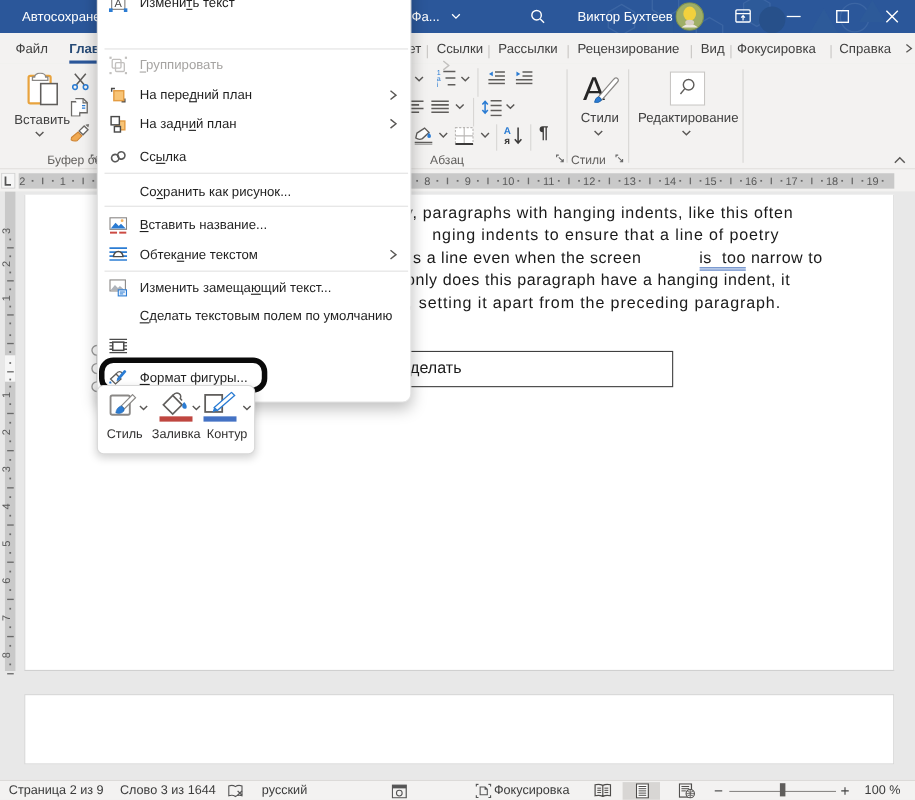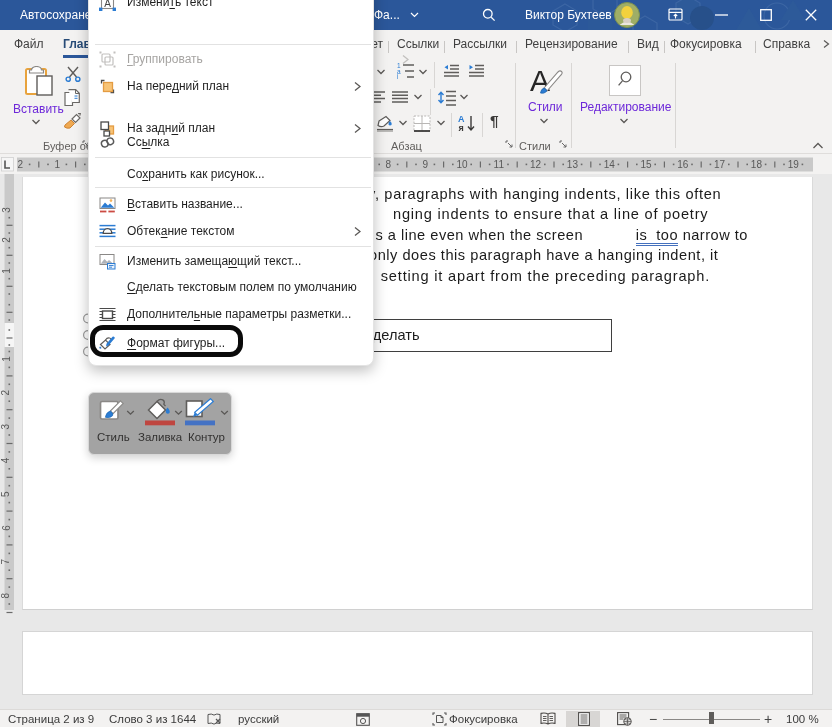--- a/index.html
+++ b/index.html
@@ -8,21 +8,21 @@
   #titlebar{position:absolute;left:0;top:0;width:832px;height:30px;background:#2b579a;color:#fff;}
   #titlebar .t{position:absolute;font-size:12px;color:#fff;top:8px;white-space:nowrap;}
   
   #tabs{position:absolute;left:0;top:30px;width:832px;height:28px;background:#f3f2f1;}
   .tab{position:absolute;top:7px;font-size:12px;color:#404040;white-space:nowrap;}
   .tabsep{position:absolute;top:11px;width:1px;height:12px;background:#c8c6c4;}
   
   #ribbon{position:absolute;left:0;top:58px;width:832px;height:95px;background:#f3f2f1;border-bottom:1px solid #dfdddb;}
   .gsep{position:absolute;width:1px;background:#d8d6d4;}
   .glabel{position:absolute;top:140px;font-size:11px;color:#605e5c;white-space:nowrap;}
-  .rlbl{font-size:12px;color:#6d28d9;}
+  .rlbl{font-size:12px;color:#404040;}
   .chev{stroke:#5a5856;stroke-width:1.3;fill:none;}
   
   #hruler{position:absolute;left:0;top:154px;width:832px;height:20px;background:#f3f2f1;}
   
   #page1{position:absolute;left:22px;top:177px;width:791px;height:433px;background:#fff;border-left:1px solid #dadada;border-right:1px solid #dadada;border-bottom:1px solid #d0d0d0;box-sizing:border-box;}
   #page2{position:absolute;left:22px;top:631px;width:791px;height:64px;background:#fff;border:1px solid #d5d5d5;box-sizing:border-box;}
   
   .docline{position:absolute;font-size:14.6px;color:#1b1b1b;white-space:nowrap;}
   
   #status{position:absolute;left:0;top:709px;width:832px;height:18px;background:#f3f2f1;border-top:1px solid #dcdad8;}
@@ -32,21 +32,21 @@
   .mi{position:absolute;left:0;width:284px;height:26px;}
   .mi .txt{position:absolute;left:38px;top:6px;font-size:12px;color:#1f1f1f;white-space:nowrap;}
   .mi.dis .txt{color:#a6a4a2;}
   .mi .arrow{position:absolute;right:12px;top:8px;}
   .msep{position:absolute;left:6px;width:276px;height:1px;background:#e2e2e2;}
   .micon{position:absolute;left:10px;top:5px;width:17px;height:17px;}
   u{text-decoration:underline;text-underline-offset:2px;}
   
   #annot{position:absolute;left:90px;top:325px;width:143px;height:22px;border:5px solid #0a0a0a;border-radius:13px;}
   
-  #mtb{position:absolute;left:88px;top:392px;width:142px;height:61px;background:#a3a3a3;border:1px solid #d8d8d8;border-radius:6px;box-shadow:0 3px 8px rgba(0,0,0,.18);}
+  #mtb{position:absolute;left:88px;top:350px;width:142px;height:61px;background:#ffffff;border:1px solid #d8d8d8;border-radius:6px;box-shadow:0 3px 8px rgba(0,0,0,.18);}
   .mtb-lbl{position:absolute;top:38px;font-size:11.5px;color:#323130;}
 </style></head>
 <body>
 <div id="app">
 
 <div id="titlebar">
   <svg class="abs" style="left:540px;top:0" width="292" height="30" viewBox="0 0 292 30">
     <g stroke="#3c66a4" stroke-width="1.2" fill="none">
       <path d="M25,4 l12,7 0,14 -12,7 -12,-7 0,-14 z"></path>
       <path d="M65,-12 l12,7 0,14 -12,7 -12,-7 0,-14 z"></path>
@@ -435,21 +435,21 @@
     <svg class="micon" viewBox="0 0 17 17">
           <path d="M2.5 5.5 V2.5 H5.5 M14.5 11.5 V14.5 H11.5" stroke="#4a4a4a" stroke-width="1.3" fill="none"></path>
           <rect x="4.5" y="4.5" width="9" height="9" fill="#f8c476" stroke="#e49c42" stroke-width="1.3"></rect>
         </svg>
     <div class="txt">На пере<u>д</u>ний план</div>
     <svg class="arrow" width="7" height="11" viewBox="0 0 7 11">
           <path d="M1 1.5 L6 5.5 L1 9.5" stroke="#5a5856" stroke-width="1.3" fill="none"></path>
         </svg>
   </div>
 
-  <div class="mi" style="top:132px;">
+  <div class="mi" style="top:116px;">
     <svg class="micon" viewBox="0 0 17 17">
           <rect x="6.5" y="6" width="8" height="8" fill="#f8c476" stroke="#e49c42" stroke-width="1.3"></rect>
           <rect x="2" y="2" width="7.5" height="7.5" fill="#fff" stroke="#4a4a4a" stroke-width="1.3"></rect>
           <rect x="5" y="11" width="5.5" height="5" fill="#fff" stroke="#4a4a4a" stroke-width="1.3"></rect>
         </svg>
     <div class="txt">На задн<u>и</u>й план</div>
     <svg class="arrow" width="7" height="11" viewBox="0 0 7 11">
           <path d="M1 1.5 L6 5.5 L1 9.5" stroke="#5a5856" stroke-width="1.3" fill="none"></path>
         </svg>
   </div>
@@ -513,21 +513,20 @@
   </div>
 
   <div class="mi" style="top:318px;">
     <svg class="micon" viewBox="0 0 17 17">
           <g stroke="#4a4a4a" stroke-width="1.2">
             <path d="M0.5 2.5 h16 M0.5 5.5 h16 M0.5 14.5 h16"></path>
           </g>
           <rect x="3.5" y="5" width="10" height="7.5" fill="#fff" stroke="#4a4a4a" stroke-width="1.4"></rect>
           <path d="M0.5 8.5 h3 M13.5 8.5 h3 M0.5 11.5 h3 M13.5 11.5 h3" stroke="#4a4a4a" stroke-width="1.2"></path>
         </svg>
-    <div class="txt">Дополнител<u>ь</u>ные параметры разметки...</div>
   </div>
 
   <div class="mi" style="top:347px;">
     <svg class="micon" viewBox="0 0 17 17">
           <path d="M1.5 9.5 L6.5 5 L11 9.5 L6 14 z" fill="#fdfdfd" stroke="#5f5d5b" stroke-width="1.2"></path>
           <path d="M6.5 5 q1.5-2.5 4-2 q2 0.5 1.5 2.5" fill="none" stroke="#5f5d5b" stroke-width="1.1"></path>
           <path d="M15.5 3.5 L9.5 10.5 l-2.5 1 0.5-2.7 6-7 q1-1 2 0.4 q0.8 1-0 1.3 z" fill="#2b7cd3" stroke="none"></path>
           <path d="M1 11.5 q1.3 0.2 1.5 1.8 q-1.5 0.8-2.2-0.2 q-0.2-1 0.7-1.6 z" fill="#2b7cd3"></path>
         </svg>
     <div class="txt"><u>Ф</u>ормат фигуры...</div>

